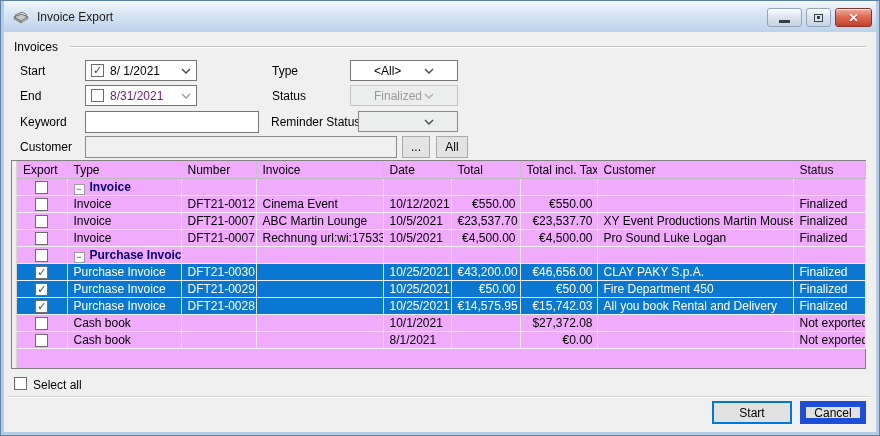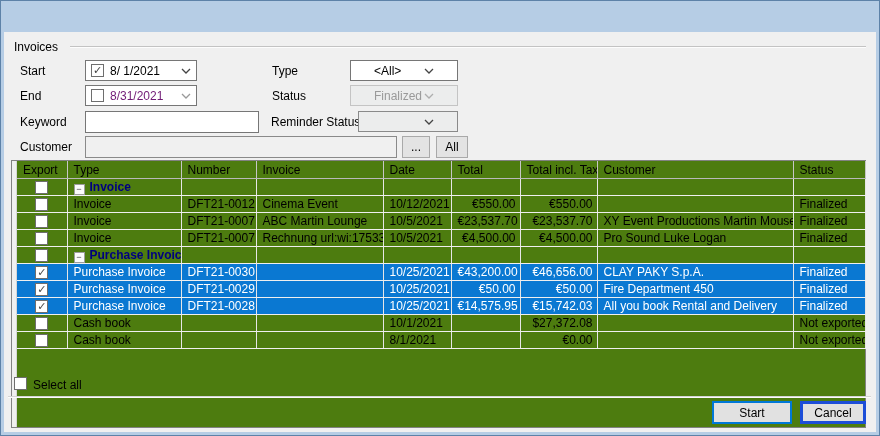--- a/index.html
+++ b/index.html
@@ -36,21 +36,21 @@
   .tinput{position:absolute;border:1px solid #767676;background:#fff;box-sizing:border-box;height:22px;
     font-family:inherit;font-size:12px;padding:0 4px;}
   .tinput.ro{background:#f0f0f0;border-color:#8a8a8a;}
   .sbtn{position:absolute;height:22px;border:1px solid #a9a9a9;background:#e3e3e3;box-sizing:border-box;
     display:flex;align-items:center;justify-content:center;font-size:12px;}
   .graytxt{color:#701a75;}
   
   .cb{display:inline-block;width:13px;height:13px;background:#fff;border:1px solid #6e6e6e;box-sizing:border-box;
     font-size:11px;line-height:11px;text-align:center;color:#3f3f3f;vertical-align:middle;flex:0 0 auto;}
   
-  #grid{position:absolute;left:11px;top:160px;width:855px;height:268px;background:#4d7c0f;
+  #grid{position:absolute;left:11px;top:160px;width:855px;height:209px;background:#f0abfc;
     border:1px solid #828282;box-sizing:border-box;}
   #rowstrip{position:absolute;left:0;top:0;bottom:0;width:4px;background:#f0f0f0;border-right:1px solid #d6d6d6;}
   #grid table{position:absolute;left:5px;top:0;width:848px;border-collapse:collapse;table-layout:fixed;font-size:12px;}
   #grid th{height:17px;font-weight:normal;text-align:left;padding:0 0 0 6px;border-right:1px solid #c6c6c6;
     border-bottom:1px solid #b9b9b9;overflow:hidden;white-space:nowrap;}
   #grid td{height:16px;padding:0 4px 0 6px;border-right:1px solid #e6e6e6;border-bottom:1px solid #efefef;
     overflow:hidden;white-space:nowrap;}
   #grid td.c-export{text-align:center;padding:0;}
   #grid td.c-total,#grid td.c-total_incl_tax{text-align:right;}
   #grid td.c-type{}
@@ -58,30 +58,54 @@
   .glabel{font-weight:bold;color:#000080;}
   .collapse{display:inline-block;width:11px;height:11px;border:1px solid #9c9c9c;background:#fbfbfb;
     font-size:9px;line-height:9px;text-align:center;color:#444;margin-right:5px;vertical-align:-1px;box-sizing:border-box;}
   tr.selected td{background:var(--sel,#0a78d2);color:#fff;border-right-color:rgba(255,255,255,.45);
     border-bottom-color:rgba(255,255,255,.65);}
   tr.selected .cb{color:#4a4a4a;}
   
   #selectall{position:absolute;left:14px;top:377px;}
   #selectall-lbl{left:33px;top:378px;}
   #groove{position:absolute;left:8px;top:396px;width:863px;height:1px;background:#d5d5d5;border-bottom:1px solid #fcfcfc;}
-  .btn{position:absolute;top:401px;height:23px;background:#e1e1e1;border:3px solid #1d4ed8;box-sizing:border-box;
+  .btn{position:absolute;top:401px;height:23px;background:#e1e1e1;border:6px solid #1d4ed8;box-sizing:border-box;
     display:flex;align-items:center;justify-content:center;font-size:12px;}
   #btn-start{left:712px;width:80px;border:2px solid #0078d7;}
   #btn-cancel{left:800px;width:66px;}
 </style>
 </head>
 <body>
 
 <div class="window">
 
+  <div class="titlebar">
+    <span class="appicon">
+      <svg width="17" height="15" viewBox="0 0 17 15">
+        <polygon points="3,6 10,3 15,6 8,9" fill="#e8e8e8" stroke="#7c7c7c" stroke-width="1"></polygon>
+        <polygon points="2,8 9,5 16,8 9,12" fill="#c7c7c7" stroke="#6b6b6b" stroke-width="1"></polygon>
+        <polygon points="2,8 9,12 9,14 2,10" fill="#9a9a9a" stroke="#6b6b6b" stroke-width="0.5"></polygon>
+        <polygon points="16,8 9,12 9,14 16,10" fill="#b3b3b3" stroke="#6b6b6b" stroke-width="0.5"></polygon>
+      </svg>
+    </span>
+    <span class="title">Invoice Export</span>
+    <div class="caps">
+      <div class="capbtn min">
+          <span class="min-glyph"></span>
+        </div>
+      <div class="capbtn max">
+          <span class="max-glyph">
+            <i></i>
+          </span>
+        </div>
+      <div class="capbtn close">
+          <span class="x-glyph">✕</span>
+        </div>
+    </div>
+  </div>
 
   <div class="client"></div>
 
   <span class="lbl" id="grp-label">Invoices</span>
   <div id="grp-line"></div>
 
   <span class="lbl" style="left:20px;top:64px;">Start</span>
   <span class="lbl" style="left:20px;top:89px;">End</span>
   <span class="lbl" style="left:20px;top:115px;">Keyword</span>
   <span class="lbl" style="left:20px;top:140px;">Customer</span>

